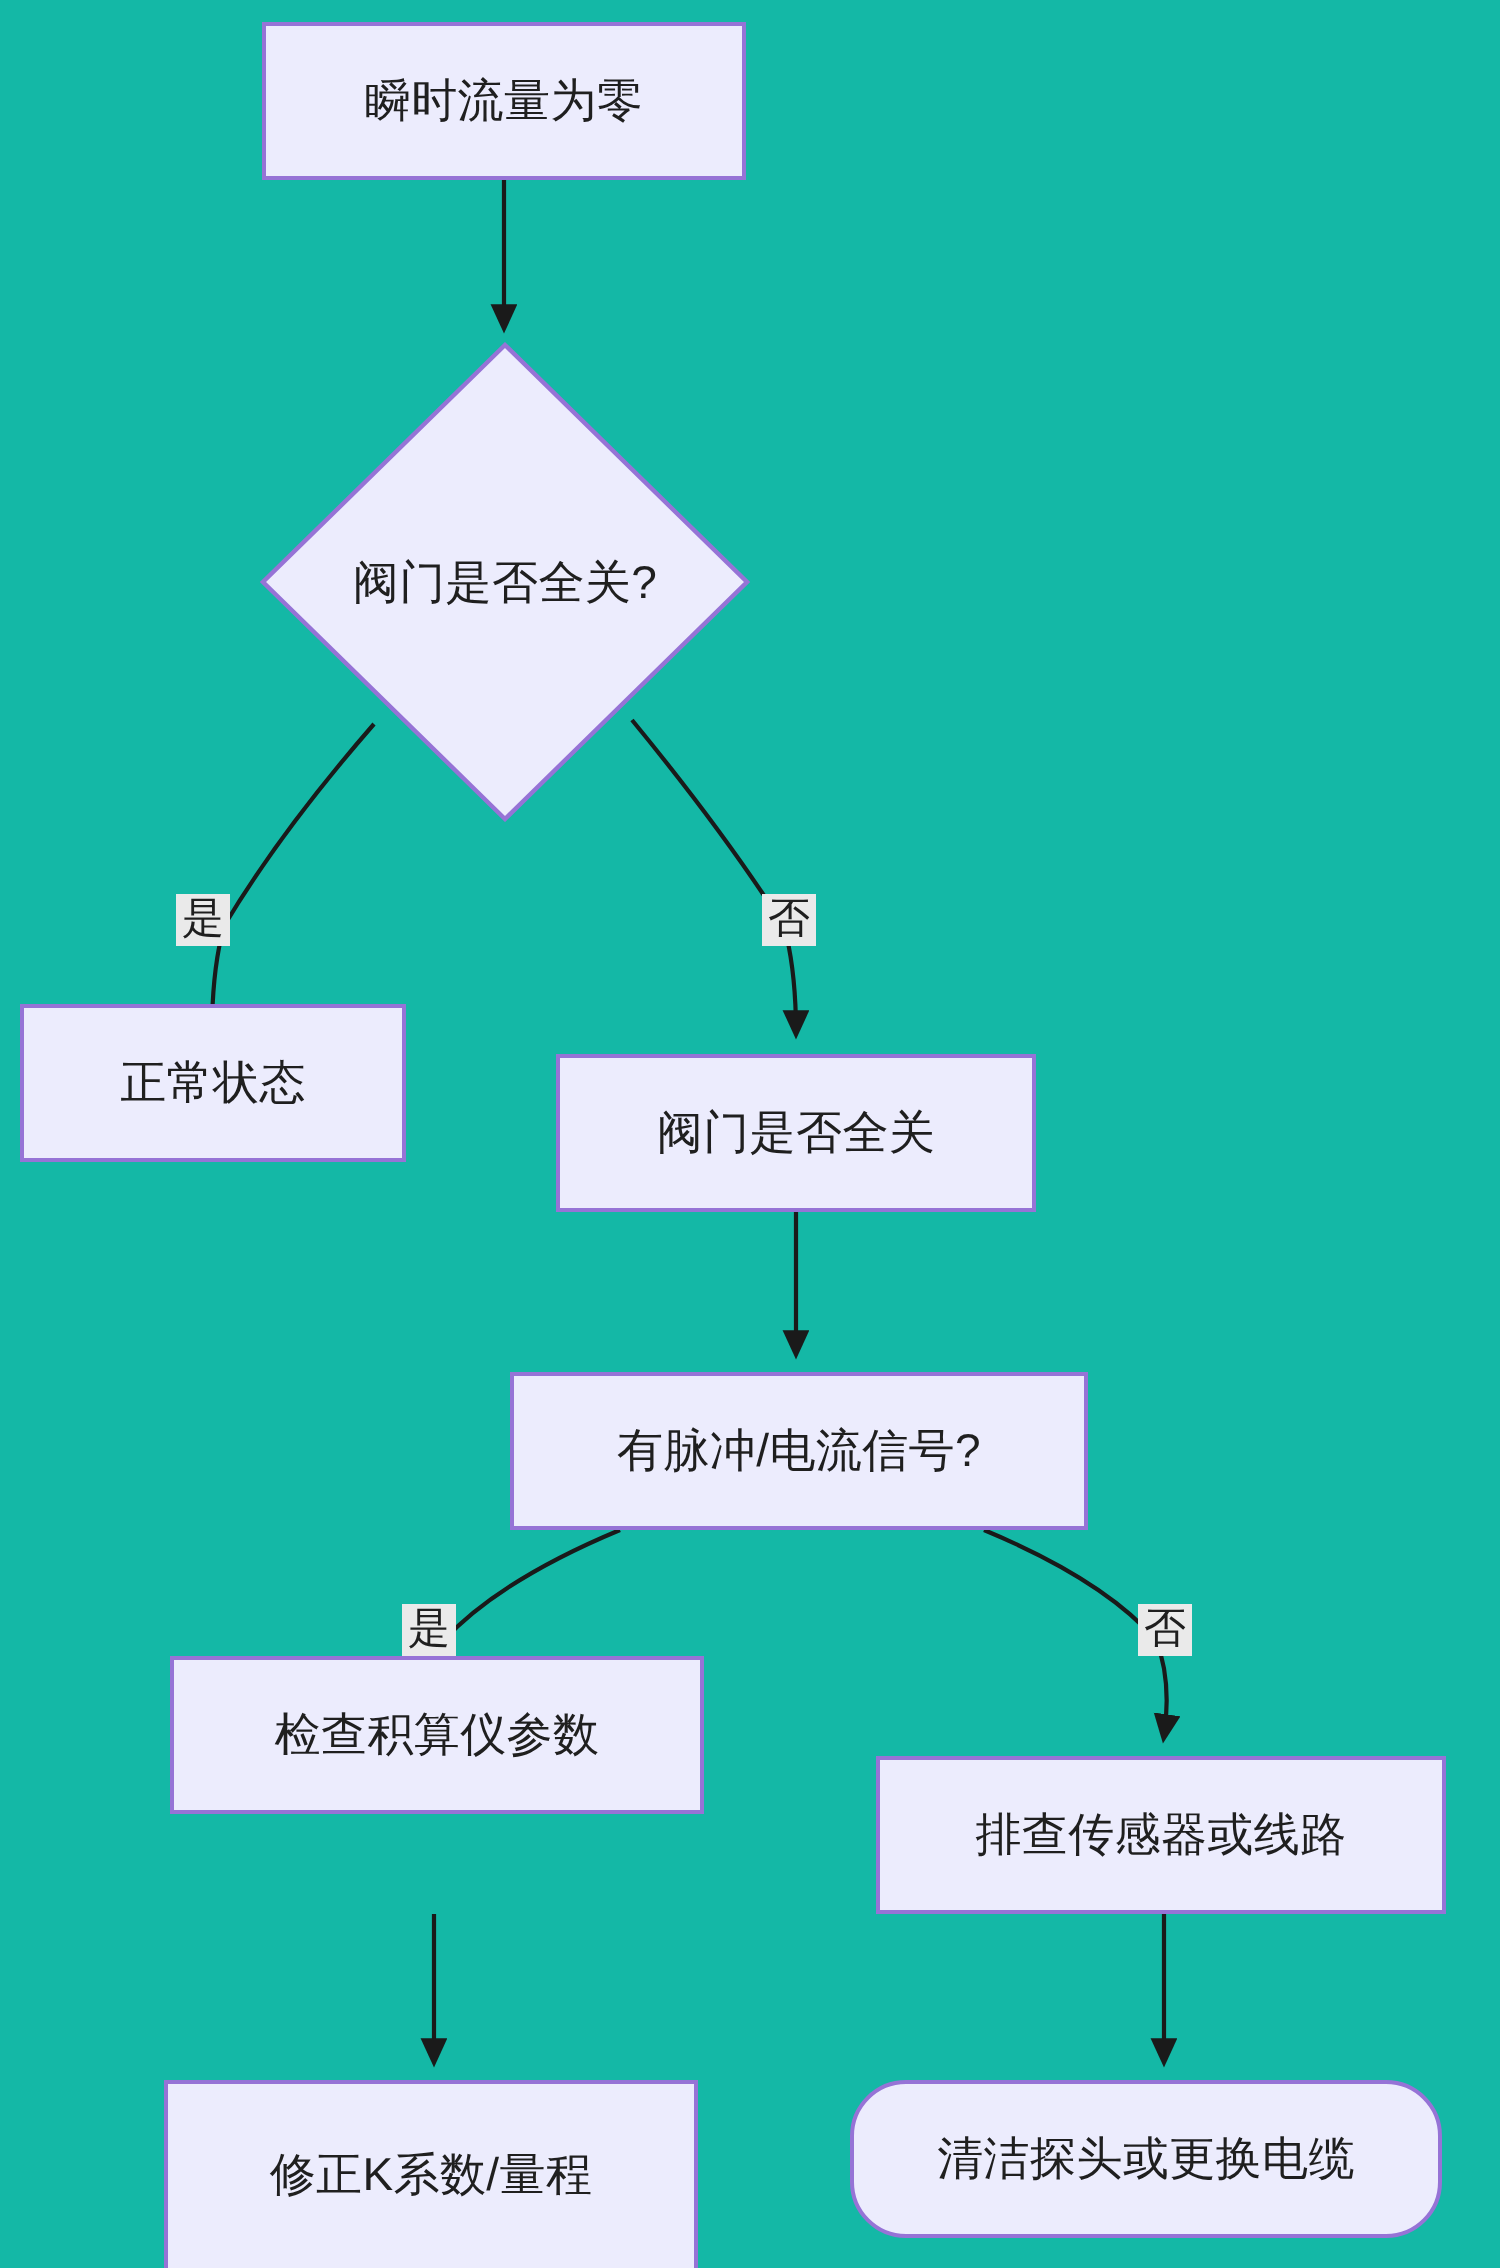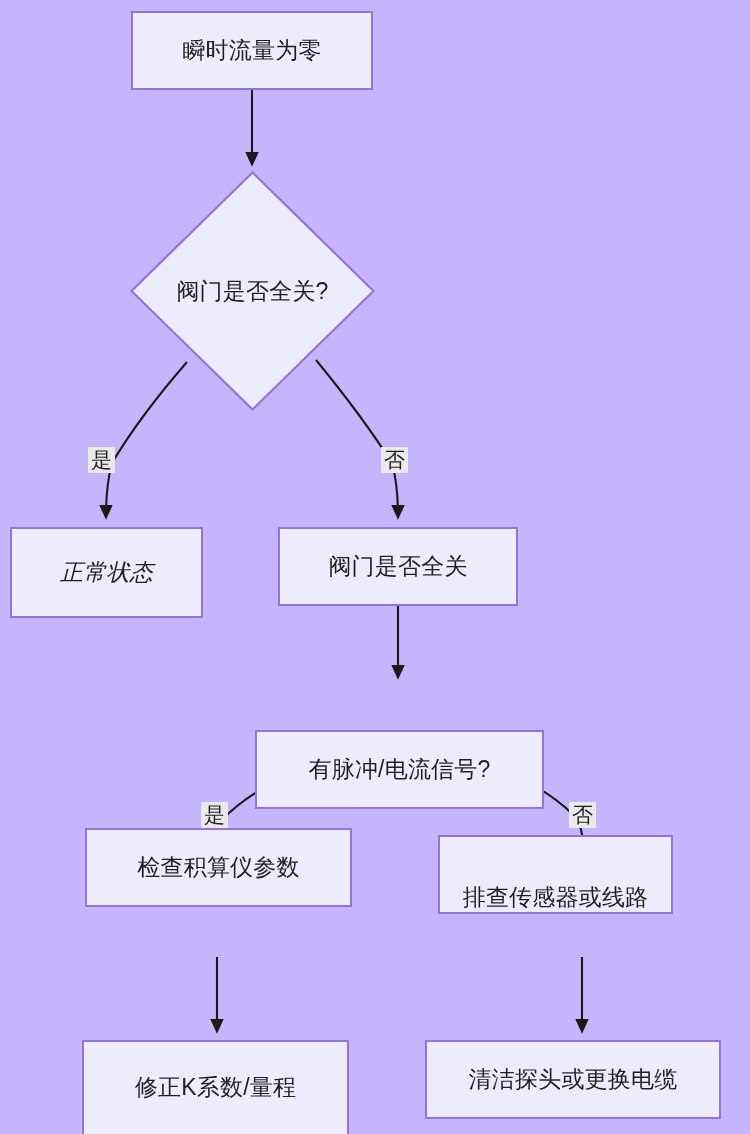--- a/index.html
+++ b/index.html
@@ -7,21 +7,21 @@
     padding: 0;
     background: #ffffff;
   }
   body {
     font-family: "Liberation Sans", "DejaVu Sans", sans-serif;
   }
   #canvas {
     position: relative;
     width: 750px;
     height: 1134px;
-    background: #c4b5fd;
+    background: #14b8a6;
     overflow: hidden;
   }
   #edge-layer {
     position: absolute;
     left: 0;
     top: 0;
     width: 750px;
     height: 1134px;
     pointer-events: none;
   }
@@ -106,45 +106,45 @@
     <span class="node-label">瞬时流量为零</span>
   </div>
 
   <div class="diamond-wrap" style="left:130px; top:171px; width:245px; height:240px;">
     <svg class="diamond-shape" viewBox="0 0 245 240" preserveAspectRatio="none">
       <polygon points="122.5,1.5 243.5,120 122.5,238.5 1.5,120" fill="#ececfd" stroke="#9673d6" stroke-width="2.2"></polygon>
     </svg>
     <span class="diamond-text">阀门是否全关?</span>
   </div>
 
-  <div class="node" style="left:10px; top:527px; width:193px; height:91px;font-style:italic;">
+  <div class="node" style="left:10px; top:502px; width:193px; height:79px;">
     <span class="node-label">正常状态</span>
   </div>
 
   <div class="node" style="left:278px; top:527px; width:240px; height:79px;">
     <span class="node-label">阀门是否全关</span>
   </div>
 
-  <div class="node" style="left:255px; top:686px; width:289px; height:79px;margin-top:44px;">
+  <div class="node" style="left:255px; top:686px; width:289px; height:79px;">
     <span class="node-label">有脉冲/电流信号?</span>
   </div>
 
   <div class="node" style="left:85px; top:828px; width:267px; height:79px;">
     <span class="node-label">检查积算仪参数</span>
   </div>
 
-  <div class="node" style="left:438px; top:835px; width:235px; height:79px;align-items:flex-end;">
+  <div class="node" style="left:438px; top:878px; width:285px; height:79px;">
     <span class="node-label">排查传感器或线路</span>
   </div>
 
   <div class="node" style="left:82px; top:1040px; width:267px; height:96px;">
     <span class="node-label">修正K系数/量程</span>
   </div>
 
-  <div class="node" style="left:425px; top:1040px; width:296px; height:79px;">
+  <div class="node" style="left:425px; top:1040px; width:296px; height:79px;border-radius:28px;">
     <span class="node-label">清洁探头或更换电缆</span>
   </div>
 
   <div class="edge-label" style="left:88px; top:447px;">是</div>
 
   <div class="edge-label" style="left:381px; top:447px;">否</div>
 
   <div class="edge-label" style="left:201px; top:802px;">是</div>
 
   <div class="edge-label" style="left:569px; top:802px;">否</div>

